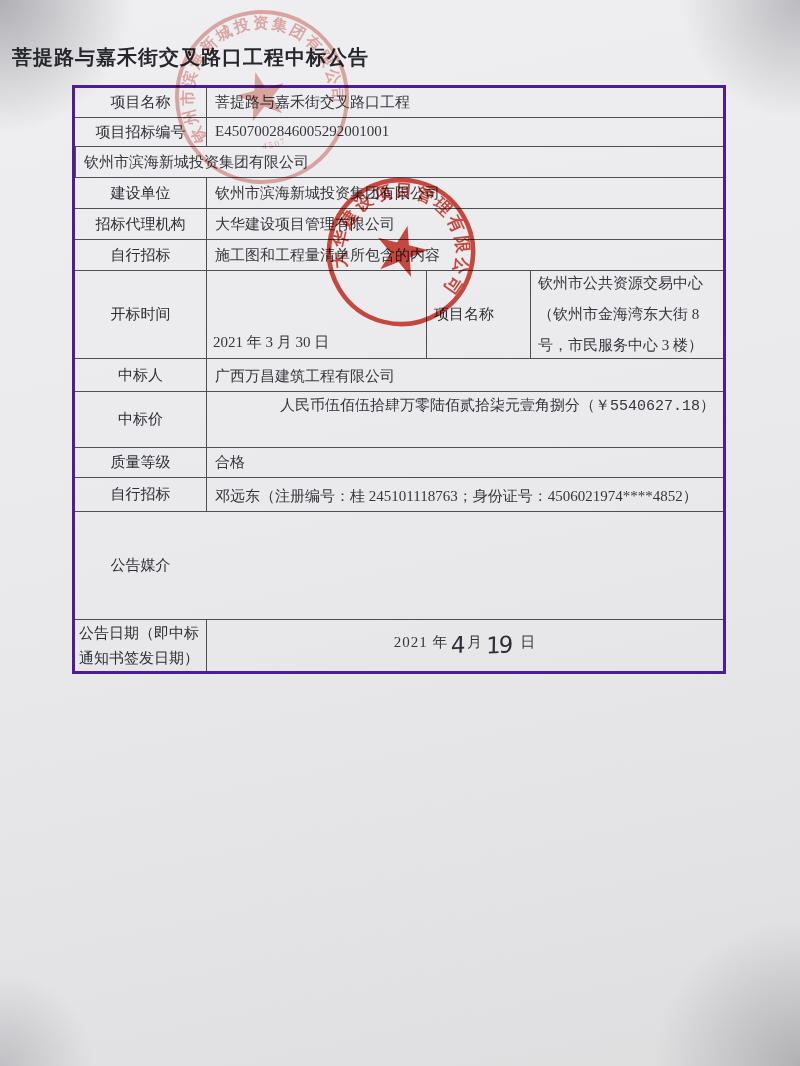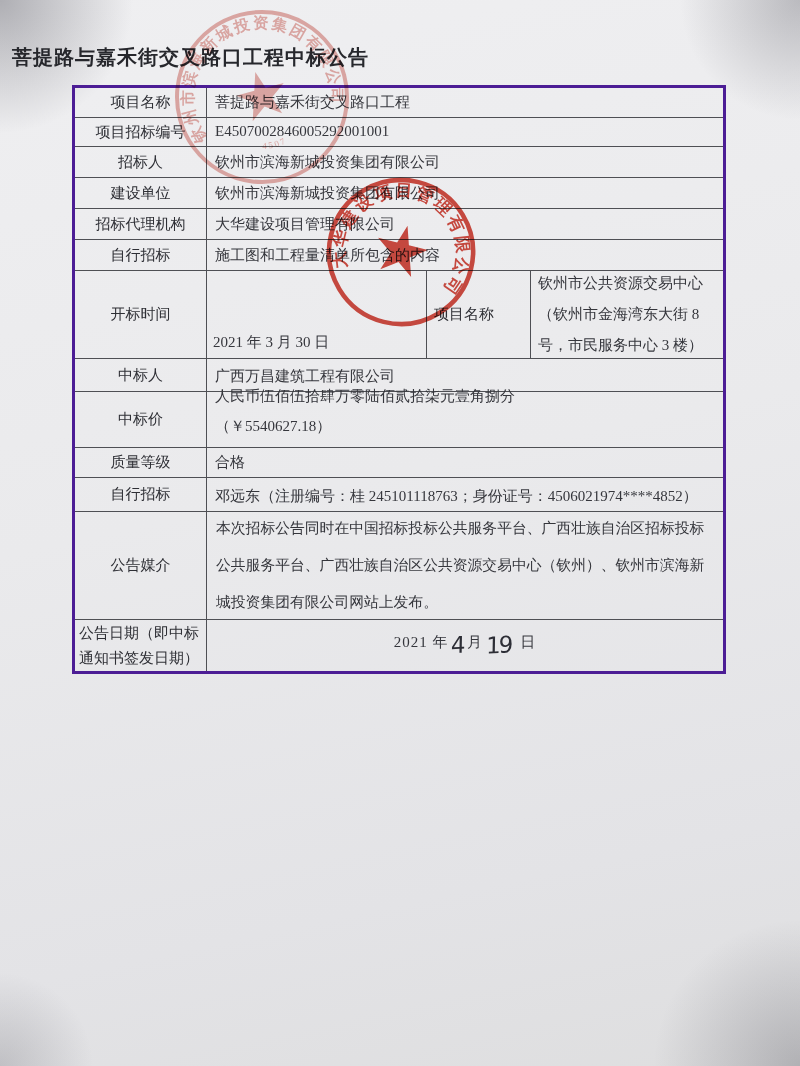--- a/index.html
+++ b/index.html
@@ -26,22 +26,22 @@
   .val{flex:1;border-left:1px solid #4e4f54;display:flex;align-items:flex-end;
     padding:0 8px 4px;line-height:22px;}
   .lbl2{width:104px;flex:0 0 104px;border-left:1px solid #4e4f54;display:flex;
     align-items:center;padding:0 0 0 7px;color:#2e2f35;}
   .val-mid{flex:0 0 220px;width:220px;border-left:1px solid #4e4f54;display:flex;
     align-items:flex-end;padding:0 6px 6px;}
   .val-r{flex:1;border-left:1px solid #4e4f54;display:flex;align-items:center;
     padding:2px 7px;line-height:31px;}
   .val-c{flex:1;border-left:1px solid #4e4f54;display:flex;align-items:center;
     padding:4px 9px;line-height:37px;font-size:14.8px;}
-  .val-2l{flex:1;border-left:1px solid #4e4f54;display:flex;flex-direction:column;
-    justify-content:flex-end;padding:0 8px 6px;line-height:30px;}
+  .val-2l{flex:1;border-left:1px solid #4e4f54;display:flex;flex-direction:row;
+    justify-content:flex-end;padding:0 8px 6px;line-height:30px;font-family:Liberation Mono, monospace;}
   .lbl-left{width:131px;flex:0 0 131px;display:flex;align-items:center;
     text-align:left;line-height:25px;padding:2px 4px;color:#2e2f35;}
   .val-date{flex:1;border-left:1px solid #4e4f54;display:flex;align-items:center;
     justify-content:center;padding-bottom:6px;}
   .hand{font-family:"DejaVu Sans", sans-serif;display:inline-block;font-size:23px;
     transform:rotate(-3deg) skewX(-4deg);letter-spacing:-2px;margin:0 3px;
     position:relative;top:2px;color:#2d2e36;}
   .printed{letter-spacing:1px;}
   .seal-layer{position:absolute;left:0;top:0;width:800px;height:1066px;
     pointer-events:none;mix-blend-mode:multiply;}
@@ -60,21 +60,20 @@
       <div class="lbl">项目名称</div>
       <div class="val">菩提路与嘉禾街交叉路口工程</div>
     </div>
 
     <div class="trow" style="height:29px">
       <div class="lbl">项目招标编号</div>
       <div class="val">E4507002846005292001001</div>
     </div>
 
     <div class="trow" style="height:31px">
-      <div class="lbl">招标人</div>
       <div class="val">钦州市滨海新城投资集团有限公司</div>
     </div>
 
     <div class="trow" style="height:31px">
       <div class="lbl">建设单位</div>
       <div class="val">钦州市滨海新城投资集团有限公司</div>
     </div>
 
 
     <div class="trow" style="height:31px">
@@ -113,21 +112,20 @@
       <div class="val">合格</div>
     </div>
 
     <div class="trow" style="height:34px">
       <div class="lbl">自行招标</div>
       <div class="val">邓远东（注册编号：桂 245101118763；身份证号：4506021974****4852）</div>
     </div>
 
     <div class="trow" style="height:108px">
       <div class="lbl">公告媒介</div>
-      <div class="val-c">本次招标公告同时在中国招标投标公共服务平台、广西壮族自治区招标投标公共服务平台、广西壮族自治区公共资源交易中心（钦州）、钦州市滨海新城投资集团有限公司网站上发布。</div>
     </div>
 
     <div class="trow" style="height:52px">
       <div class="lbl-left">公告日期（即中标通知书签发日期）</div>
       <div class="val-date">
         <span class="printed">2021 年</span>
           <span class="hand">4</span>
           <span class="printed">月</span>
           <span class="hand">19</span>
           <span class="printed" style="margin-left:6px">日</span>

